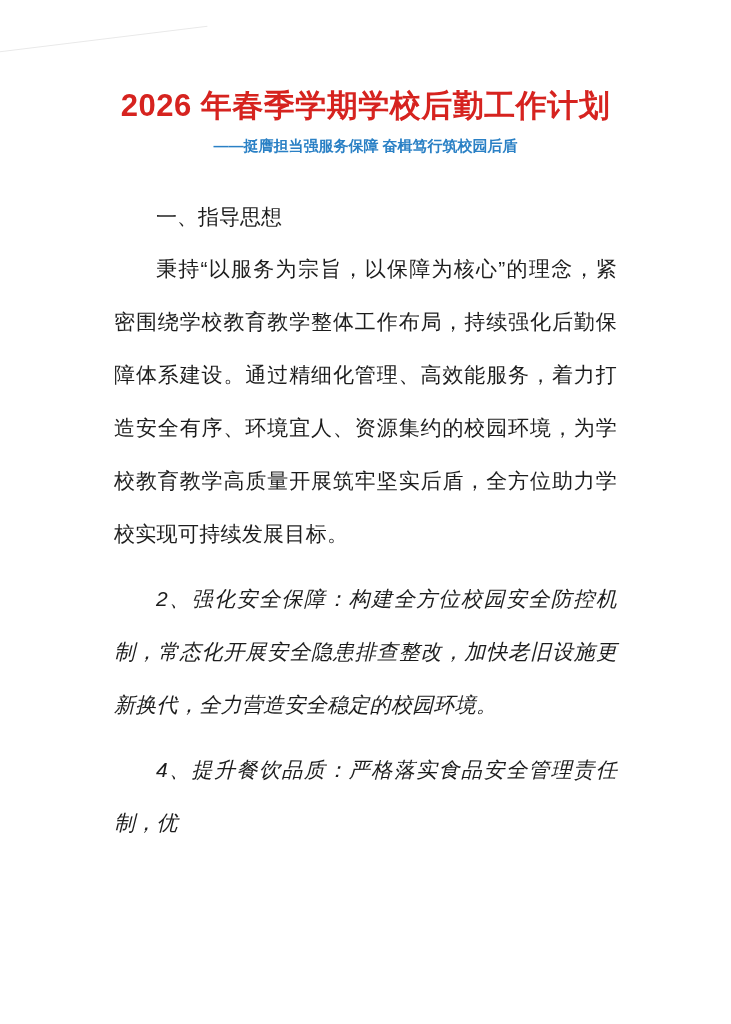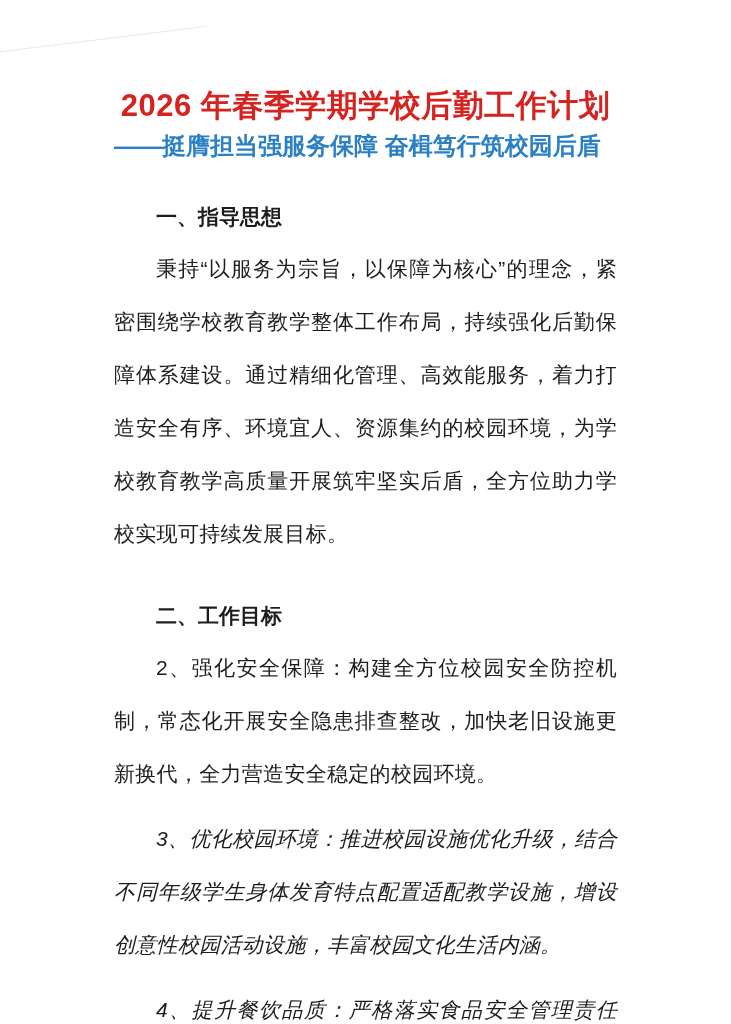--- a/index.html
+++ b/index.html
@@ -37,30 +37,31 @@
     color: var(--title_color);
     font-size: 31px;
     font-weight: bold;
     text-align: center;
     line-height: 40px;
     letter-spacing: 0.5px;
     white-space: nowrap;
   }
   .subtitle {
     color: var(--subtitle_color);
-    font-size: 24px;
+    font-size: 15px;
     font-weight: bold;
+    text-align: center;
     line-height: 30px;
     margin-top: 5px;
     white-space: nowrap;
   }
   .heading {
     color: var(--body_color);
     font-size: 21px;
-    font-weight: bold;
+    font-weight: normal;
     line-height: 28px;
     text-indent: 2em;
     margin-top: 42px;
   }
   .para {
     color: var(--body_color);
     font-size: 21px;
     line-height: 53px;
     text-indent: 2em;
     text-align: justify;
@@ -76,21 +77,19 @@
   <div class="scan-artifact"></div>
 
   <h1 class="title">2026 年春季学期学校后勤工作计划</h1>
 
   <h2 class="subtitle">——挺膺担当强服务保障 奋楫笃行筑校园后盾</h2>
 
   <h3 class="heading">一、指导思想</h3>
 
   <p class="para">秉持“以服务为宗旨，以保障为核心”的理念，紧密围绕学校教育教学整体工作布局，持续强化后勤保障体系建设。通过精细化管理、高效能服务，着力打造安全有序、环境宜人、资源集约的校园环境，为学校教育教学高质量开展筑牢坚实后盾，全方位助力学校实现可持续发展目标。</p>
 
-  <h3 class="heading">二、工作目标</h3>
 
 
   <p class="para">2、强化安全保障：构建全方位校园安全防控机制，常态化开展安全隐患排查整改，加快老旧设施更新换代，全力营造安全稳定的校园环境。</p>
 
-  <p class="para">3、优化校园环境：推进校园设施优化升级，结合不同年级学生身体发育特点配置适配教学设施，增设创意性校园活动设施，丰富校园文化生活内涵。</p>
 
   <p class="para">4、提升餐饮品质：严格落实食品安全管理责任制，优</p>
 </div>
 
 </body></html>

